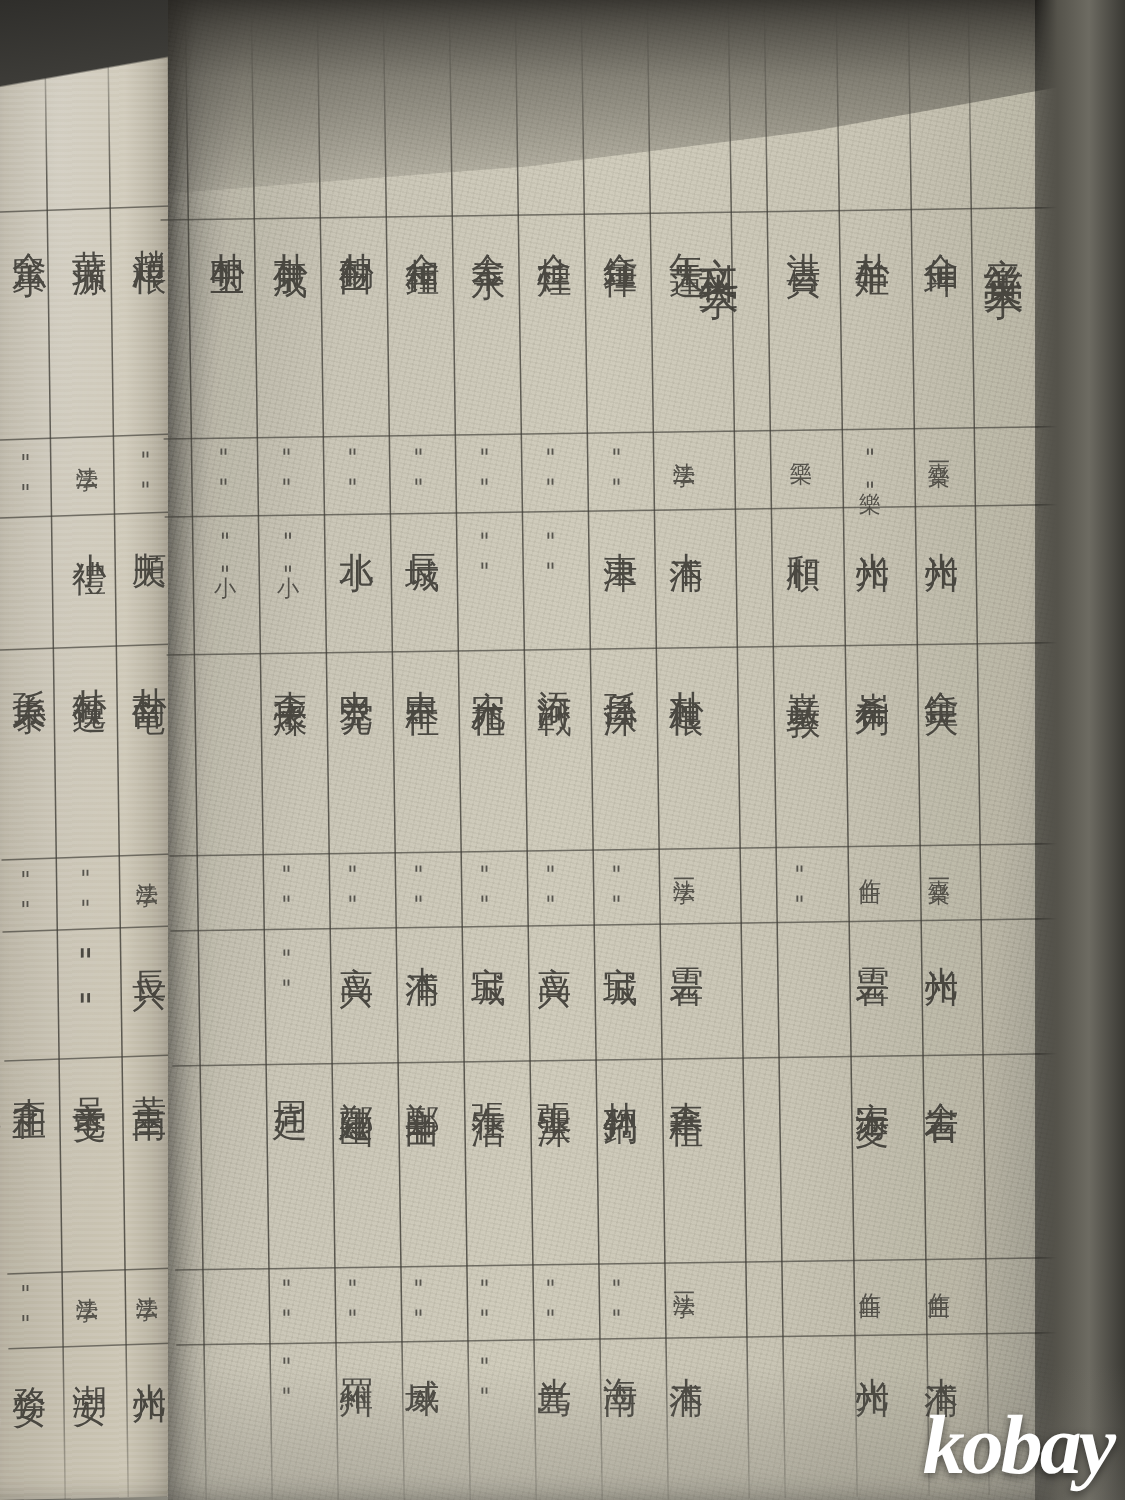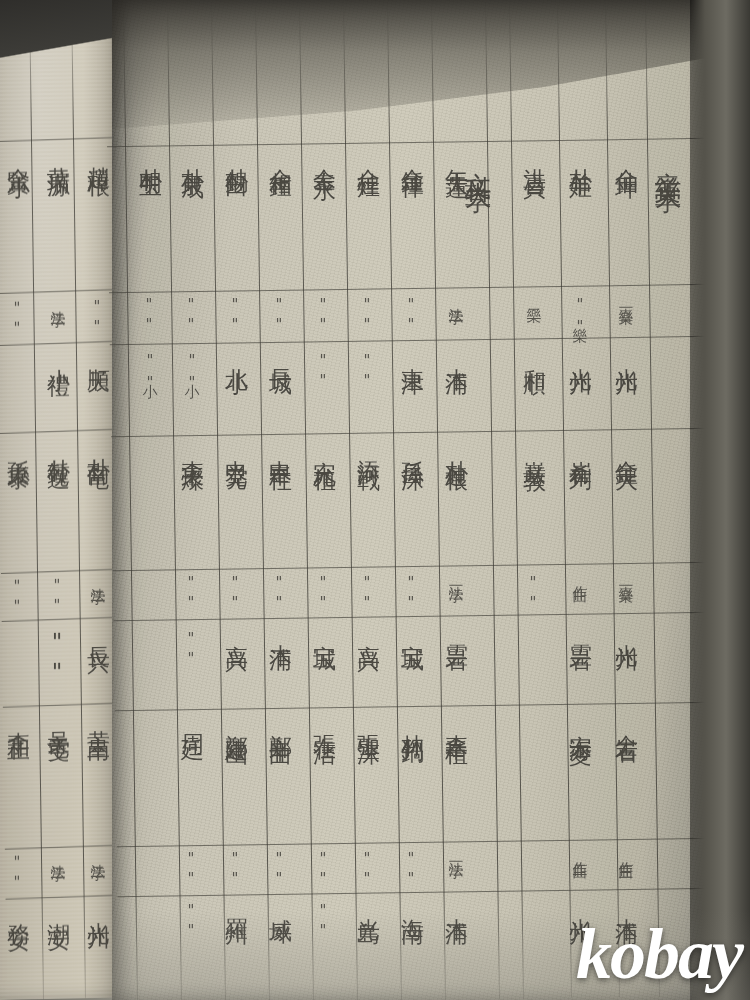--- a/index.html
+++ b/index.html
@@ -88,21 +88,21 @@
   }
   .big{font-size:27px;letter-spacing:5px;}
   .name{font-size:23px;letter-spacing:4px;}
   .small{font-size:15px;letter-spacing:2px;opacity:.8;}
   
   .wm{
     position:absolute;right:8px;bottom:4px;
     font-family:"Liberation Serif", serif;
     font-style:italic;
     font-weight:700;
-    font-size:72px;
+    font-size:56px;
     color:#ffffff;
     letter-spacing:-2px;
     text-shadow:0 2px 6px rgba(0,0,0,.55);
     pointer-events:none;
   }
   .blur-bottom{
     position:absolute;left:112px;bottom:0;width:638px;height:90px;
     background:linear-gradient(0deg,rgba(120,118,110,.35) 0%,rgba(0,0,0,0) 100%);
     pointer-events:none;
   }

